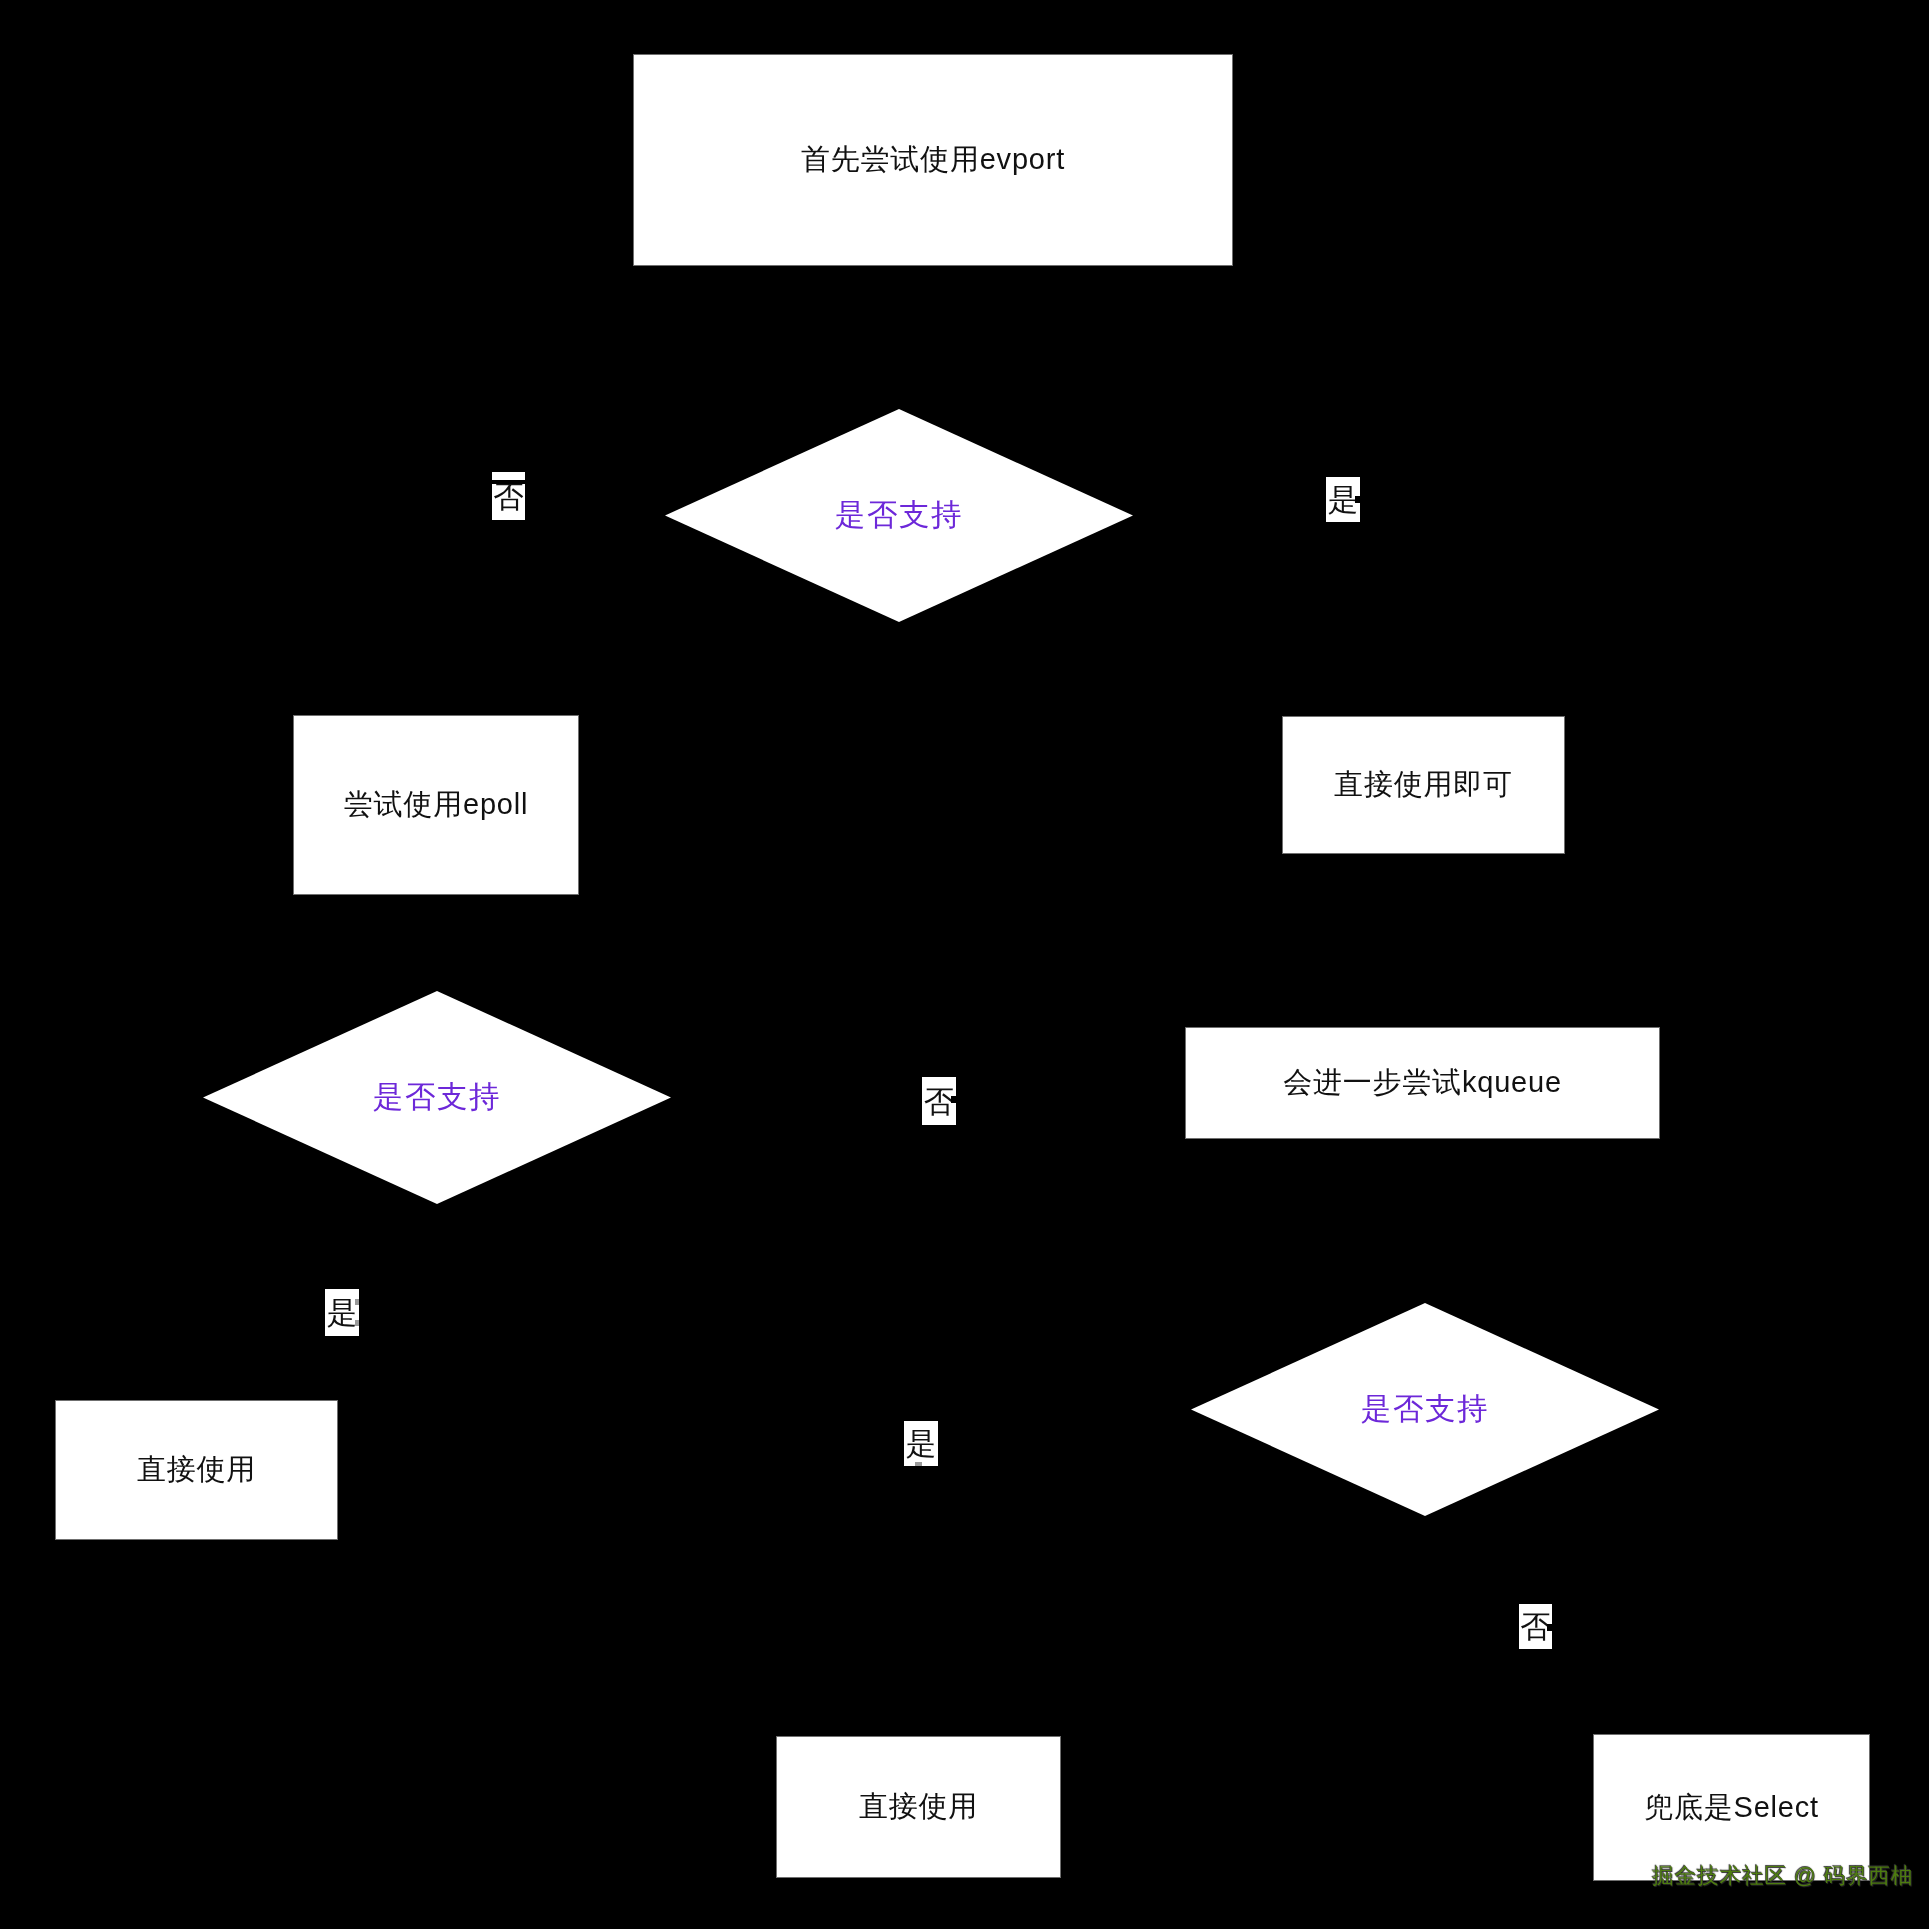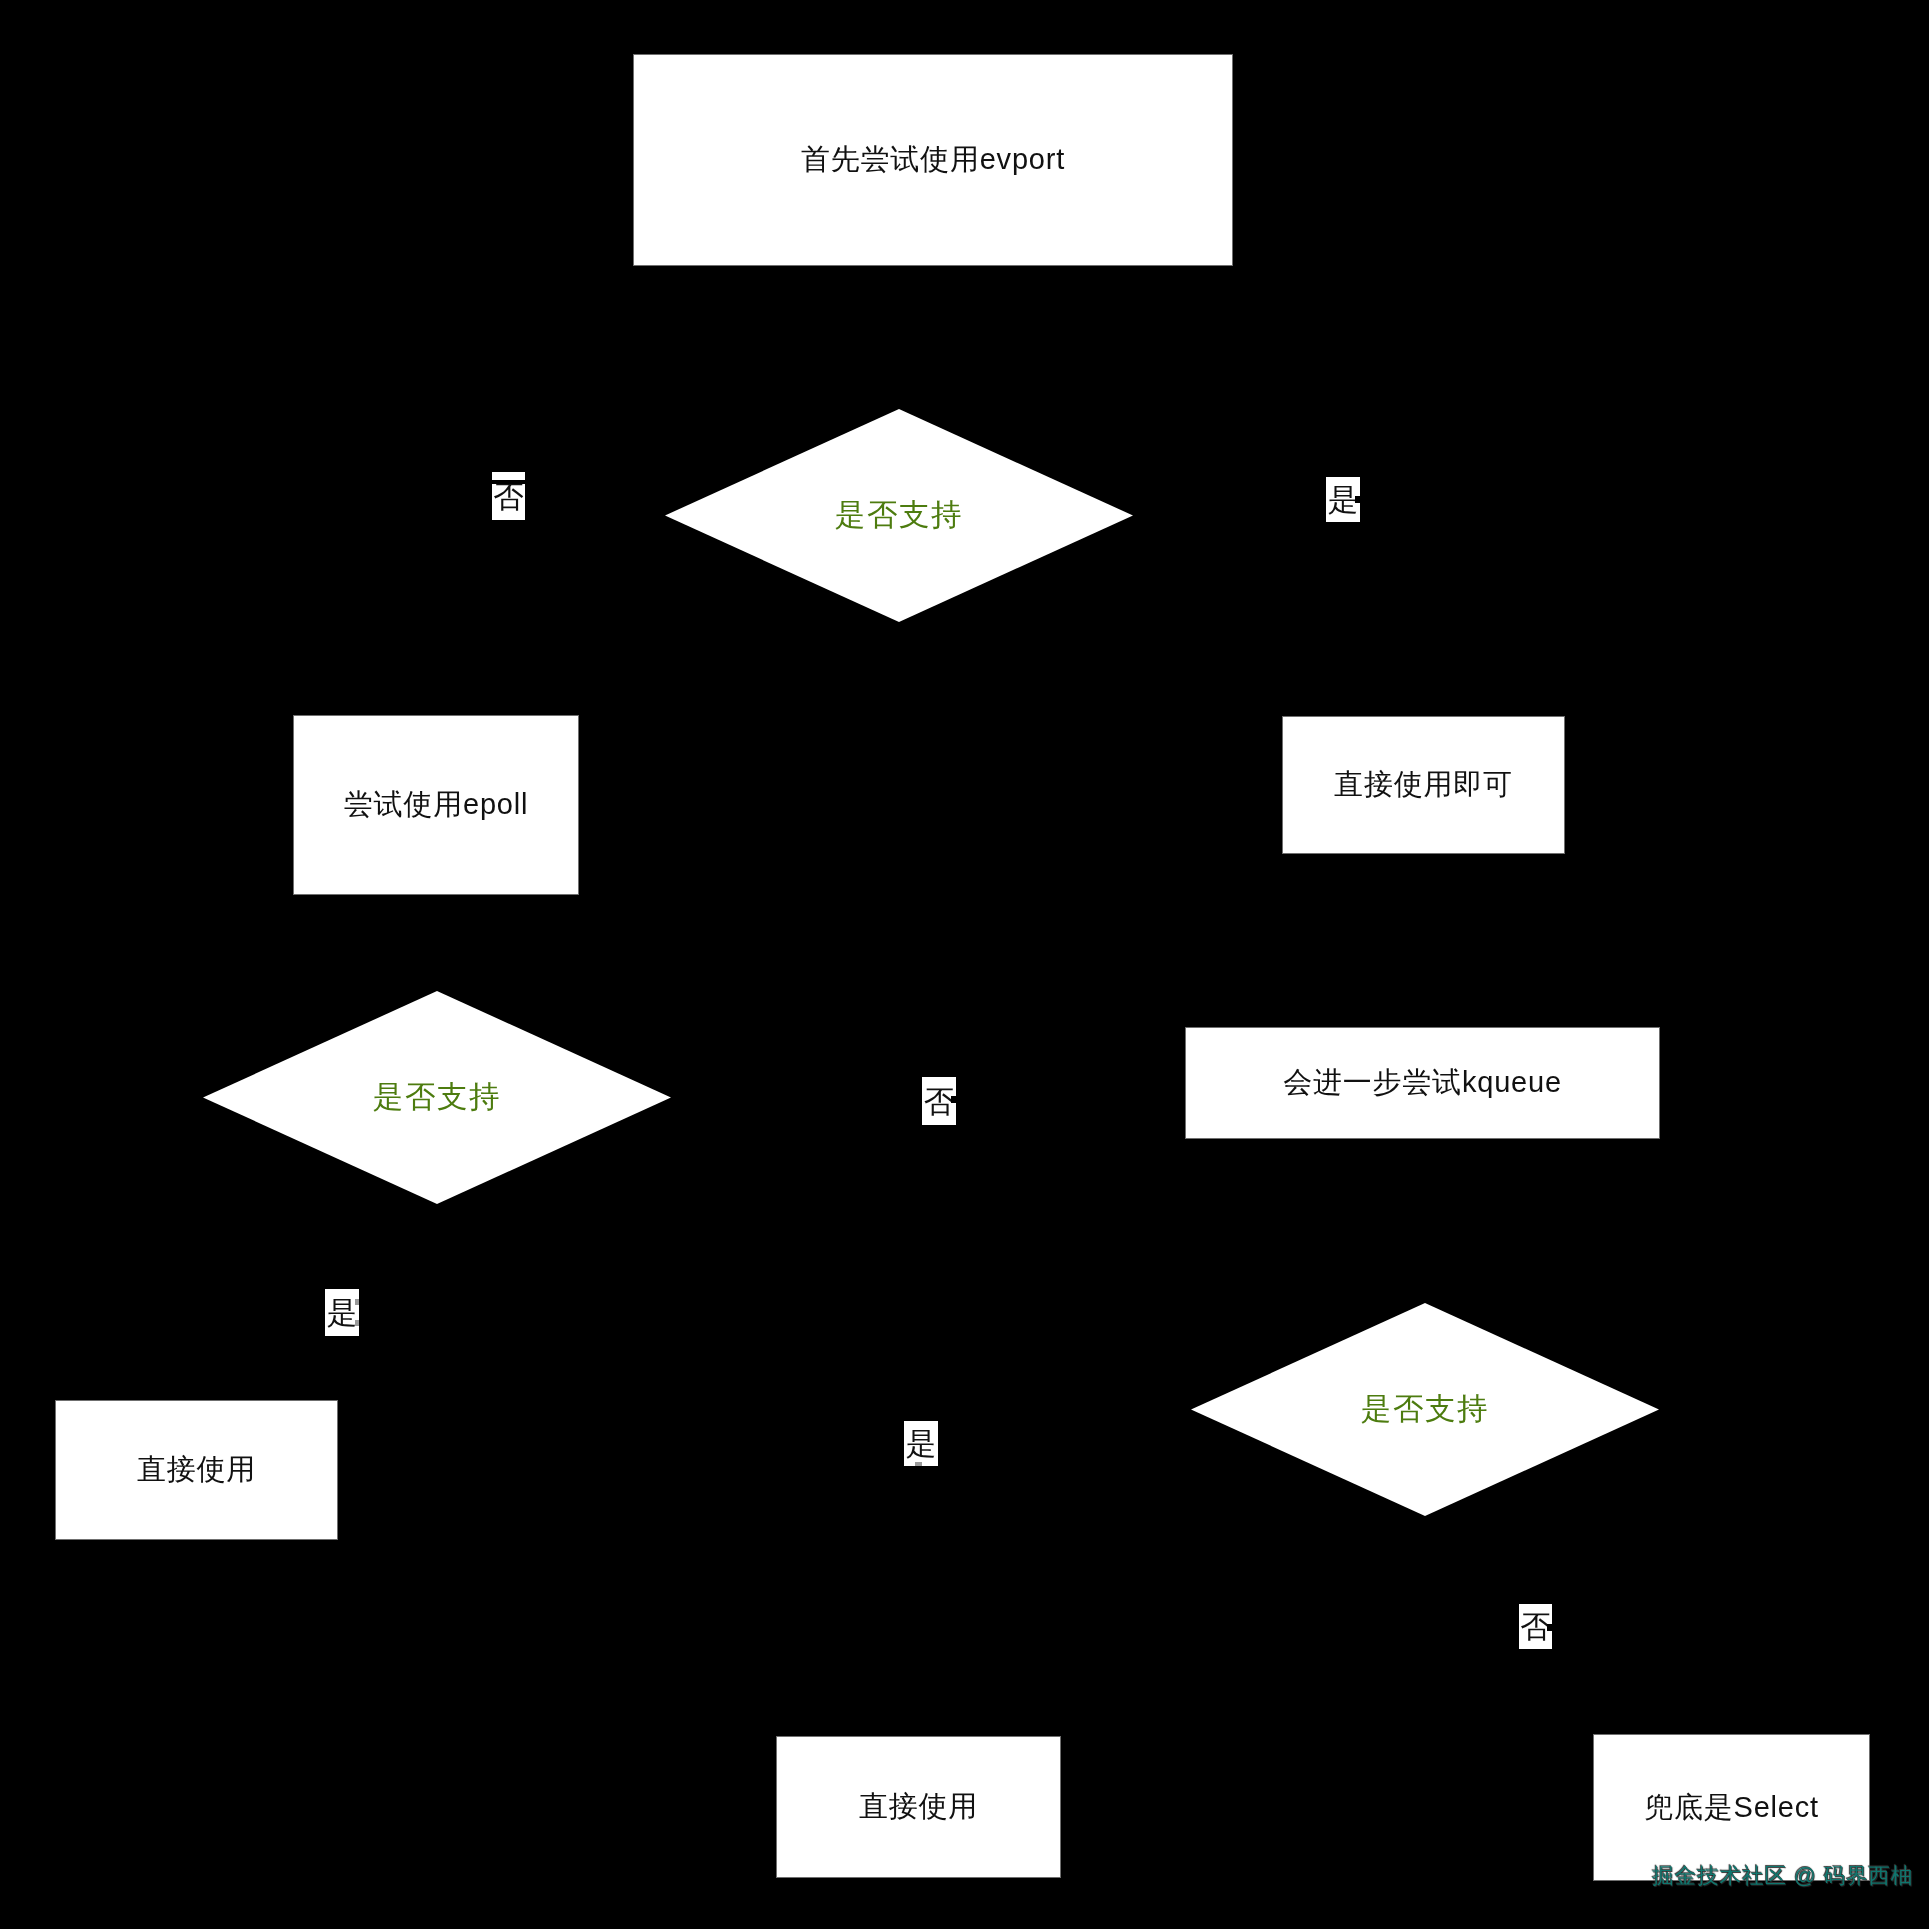--- a/index.html
+++ b/index.html
@@ -28,21 +28,21 @@
     letter-spacing: 0.8px;
     white-space: nowrap;
   }
   .diamond {
     position: absolute;
     background: #ffffff;
     clip-path: polygon(50% 0%, 100% 50%, 50% 100%, 0% 50%);
     display: flex;
     align-items: center;
     justify-content: center;
-    color: #4d7c0f;
+    color: #6d28d9;
     font-size: 30.5px;
     letter-spacing: 1.6px;
     white-space: nowrap;
   }
   .chip {
     position: absolute;
     background: #ffffff;
     display: flex;
     align-items: center;
     justify-content: center;
@@ -50,21 +50,21 @@
     font-size: 30.5px;
     line-height: 1;
   }
   .frag {
     position: absolute;
     background: #000000;
   }
   .frag.gray { background: #9a9a9a; }
   .watermark {
     position: absolute;
-    color: #0f766e;
+    color: #4d7c0f;
     font-size: 21.7px;
     letter-spacing: 0.8px;
     white-space: nowrap;
     text-shadow: 0.8px 0.8px 0.8px #2a2a2a, -0.8px -0.8px 0.8px #3a3a3a;
     z-index: 10;
   }
 </style>
 </head>
 <body>
 

